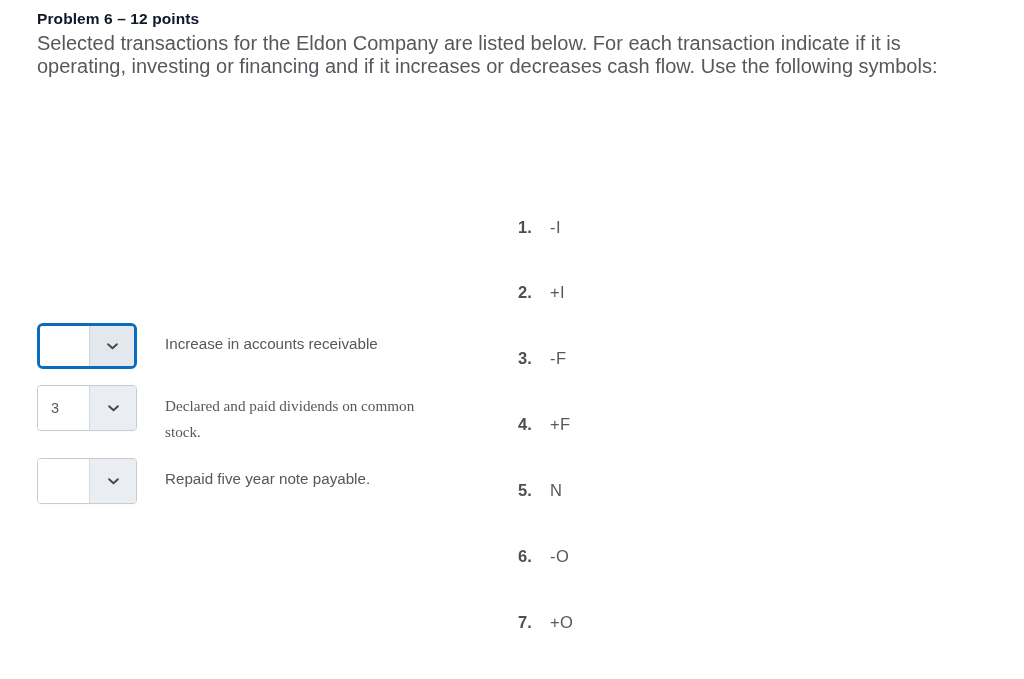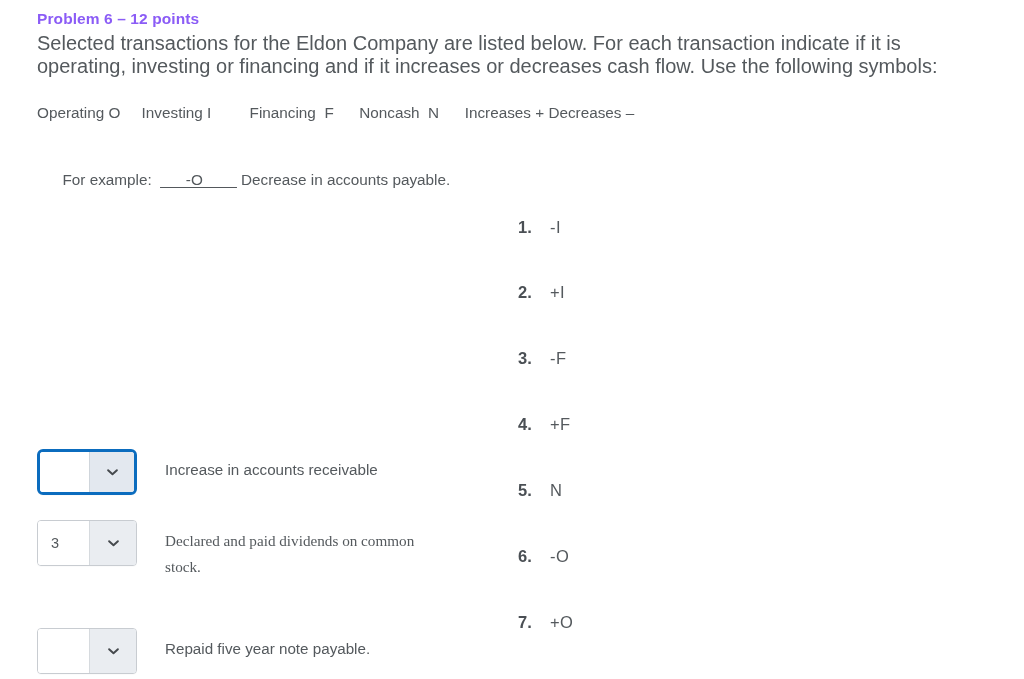--- a/index.html
+++ b/index.html
@@ -26,21 +26,21 @@
   }
 
   
   .intro {
     padding-left: 37px;
     padding-right: 40px;
   }
   .problem-title {
     font-size: 15.5px;
     font-weight: bold;
-    color: #8b5cf6;
+    color: #0f172a;
     line-height: 22px;
     margin: 0 0 2px 0;
     letter-spacing: 0.1px;
   }
   .intro-paragraph {
     font-size: 20px;
     line-height: 23px;
     color: #54595d;
     margin: 0;
     max-width: 935px;
@@ -168,29 +168,25 @@
 </style>
 </head>
 <body>
 
 <div class="page">
 
   <div class="intro">
     <div class="problem-title">Problem 6 – 12 points</div>
     <p class="intro-paragraph">Selected transactions for the Eldon Company are listed below.  For each transaction indicate if it is operating, investing or financing and if it increases or decreases cash flow.  Use the following symbols:</p>
 
-    <div class="symbols-line">Operating O     Investing I         Financing  F      Noncash  N      Increases + Decreases –</div>
-
-    <div class="example-line">
-      <span>For example:  </span><span class="example-blank">___-O____</span><span> Decrease in accounts payable.</span>
-    </div>
+
   </div>
 
   <div class="rows" id="rows-container">
-      <div class="txn-row" style="top: 206px;">
+      <div class="txn-row" style="top: 215px;">
         <div class="select-box focused">
           <div class="select-value"></div>
           <div class="select-arrow">
             <svg class="chevron" viewBox="0 0 16 16" aria-hidden="true">
               <path d="M2.6 5.2 L8 10.2 L13.4 5.2" fill="none" stroke="#45494d" stroke-width="2.4" stroke-linecap="round" stroke-linejoin="round"></path>
             </svg>
           </div>
         </div>
         <div class="txn-label" style="max-width: 330px;">Increase in accounts receivable</div>
       </div>
@@ -198,21 +194,21 @@
         <div class="select-box">
           <div class="select-value">3</div>
           <div class="select-arrow">
             <svg class="chevron" viewBox="0 0 16 16" aria-hidden="true">
               <path d="M2.6 5.2 L8 10.2 L13.4 5.2" fill="none" stroke="#45494d" stroke-width="2.4" stroke-linecap="round" stroke-linejoin="round"></path>
             </svg>
           </div>
         </div>
         <div class="txn-label" style="max-width: 255px; font-family: Liberation Serif, serif;">Declared and paid dividends on common stock.</div>
       </div>
-      <div class="txn-row" style="top: 385px;">
+      <div class="txn-row" style="top: 350px;">
         <div class="select-box">
           <div class="select-value"></div>
           <div class="select-arrow">
             <svg class="chevron" viewBox="0 0 16 16" aria-hidden="true">
               <path d="M2.6 5.2 L8 10.2 L13.4 5.2" fill="none" stroke="#45494d" stroke-width="2.4" stroke-linecap="round" stroke-linejoin="round"></path>
             </svg>
           </div>
         </div>
         <div class="txn-label" style="max-width: 330px;">Repaid five year note payable.</div>
       </div>

